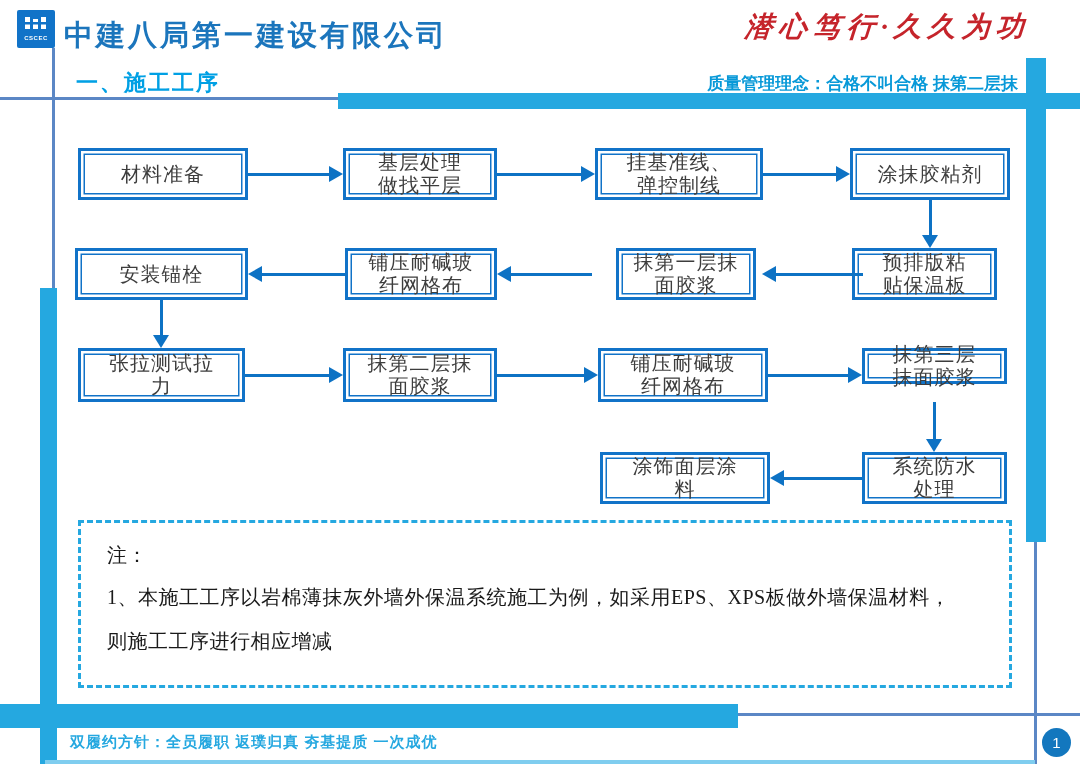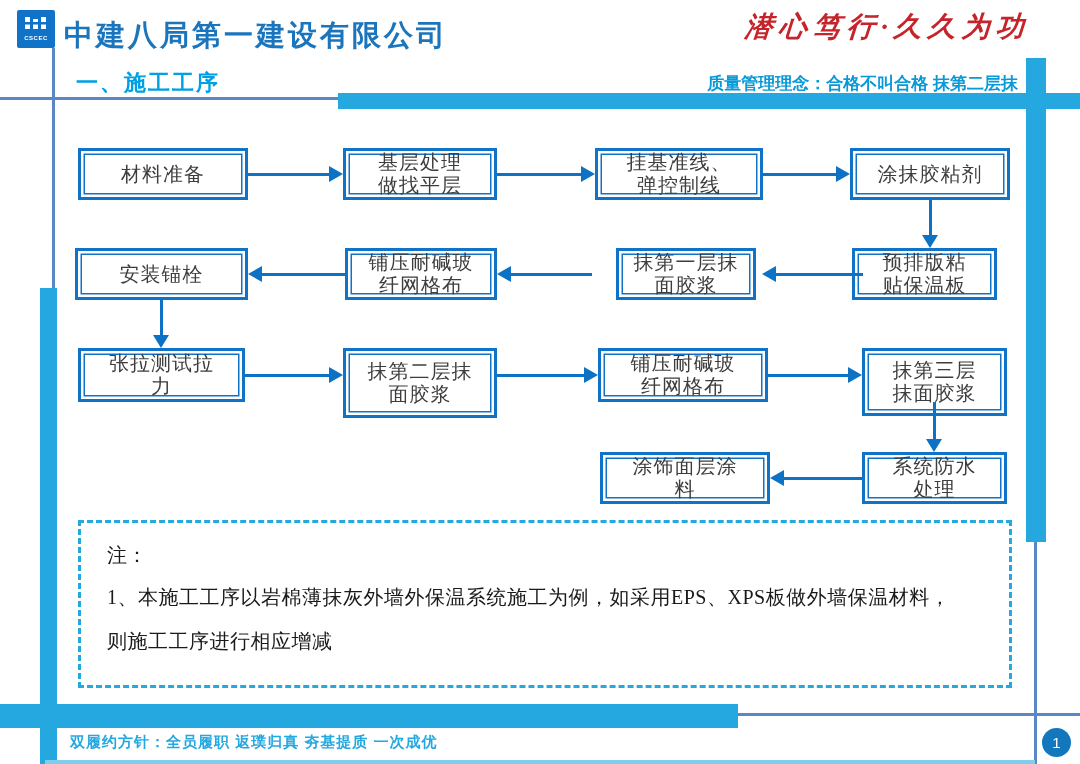--- a/index.html
+++ b/index.html
@@ -124,29 +124,29 @@
 面胶浆</span>
       </div>
       <div class="flow-box" style="left: 852px; top: 248px; width: 145px; height: 52px;">
         <span class="label">预排版粘
 贴保温板</span>
       </div>
       <div class="flow-box" style="left: 78px; top: 348px; width: 167px; height: 54px;">
         <span class="label">张拉测试拉
 力</span>
       </div>
-      <div class="flow-box" style="left: 343px; top: 348px; width: 154px; height: 70px;">
+      <div class="flow-box" style="left: 343px; top: 348px; width: 154px; height: 54px;">
         <span class="label">抹第二层抹
 面胶浆</span>
       </div>
       <div class="flow-box" style="left: 598px; top: 348px; width: 170px; height: 54px;">
         <span class="label">铺压耐碱玻
 纤网格布</span>
       </div>
-      <div class="flow-box" style="left: 862px; top: 348px; width: 145px; height: 68px;">
+      <div class="flow-box" style="left: 862px; top: 348px; width: 145px; height: 36px;">
         <span class="label">抹第三层
 抹面胶浆</span>
       </div>
       <div class="flow-box" style="left: 600px; top: 452px; width: 170px; height: 52px;">
         <span class="label">涂饰面层涂
 料</span>
       </div>
       <div class="flow-box" style="left: 862px; top: 452px; width: 145px; height: 52px;">
         <span class="label">系统防水
 处理</span>

